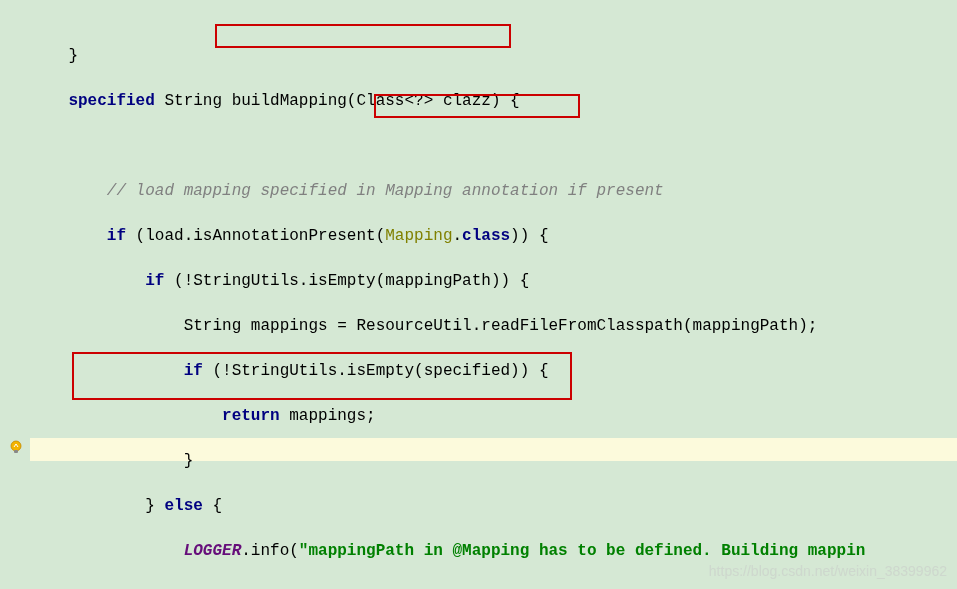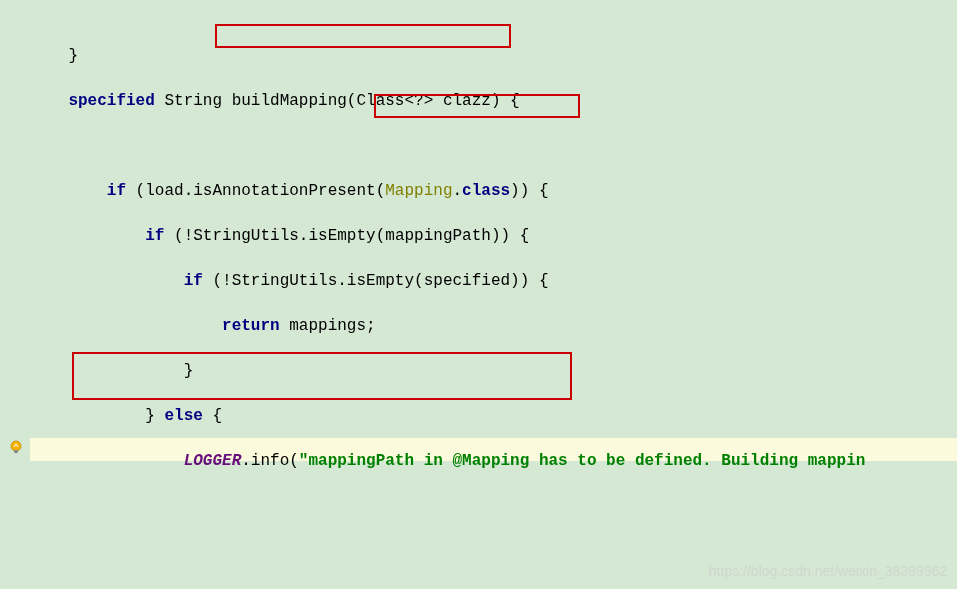--- a/index.html
+++ b/index.html
@@ -75,22 +75,24 @@
 </head>
 <body>
 
 <div class="gutter"></div>
 
 <div class="code-area">
 <div class="highlight-line gutter-part" style="top:438px;"></div>
 <span class="line"><span>    }</span></span>
 <span class="line"><span>    </span><span class="kw">specified</span><span> String buildMapping(Class&lt;?&gt; clazz) {</span></span>
 <span class="line"><span></span></span>
+<span class="line"><span>        </span><span class="com">// load mapping specified in Mapping annotation if present</span></span>
 <span class="line"><span>        </span><span class="kw">if</span><span> (load.isAnnotationPresent(</span><span class="ann">Mapping</span><span>.</span><span class="kw">class</span><span>)) {</span></span>
 <span class="line"><span>            </span><span class="kw">if</span><span> (!StringUtils.</span><span class="method-static">isEmpty</span><span>(mappingPath)) {</span></span>
+<span class="line"><span>                String mappings = ResourceUtil.</span><span class="method-static">readFileFromClasspath</span><span>(mappingPath);</span></span>
 <span class="line"><span>                </span><span class="kw">if</span><span> (!StringUtils.</span><span class="method-static">isEmpty</span><span>(specified)) {</span></span>
 <span class="line"><span>                    </span><span class="kw">return</span><span> mappings;</span></span>
 <span class="line"><span>                }</span></span>
 <span class="line"><span>            } </span><span class="kw">else</span><span> {</span></span>
 <span class="line"><span>                </span><span class="field">LOGGER</span><span>.info(</span><span class="str">"mappingPath in @Mapping has to be defined. Building mappin</span></span>
 
 
 
 
 

